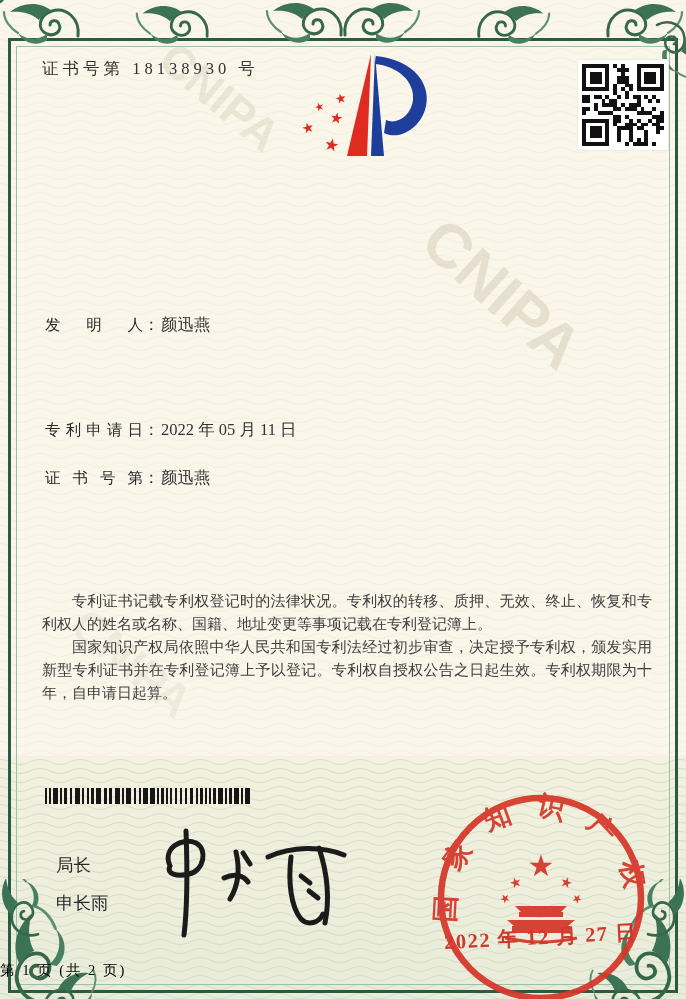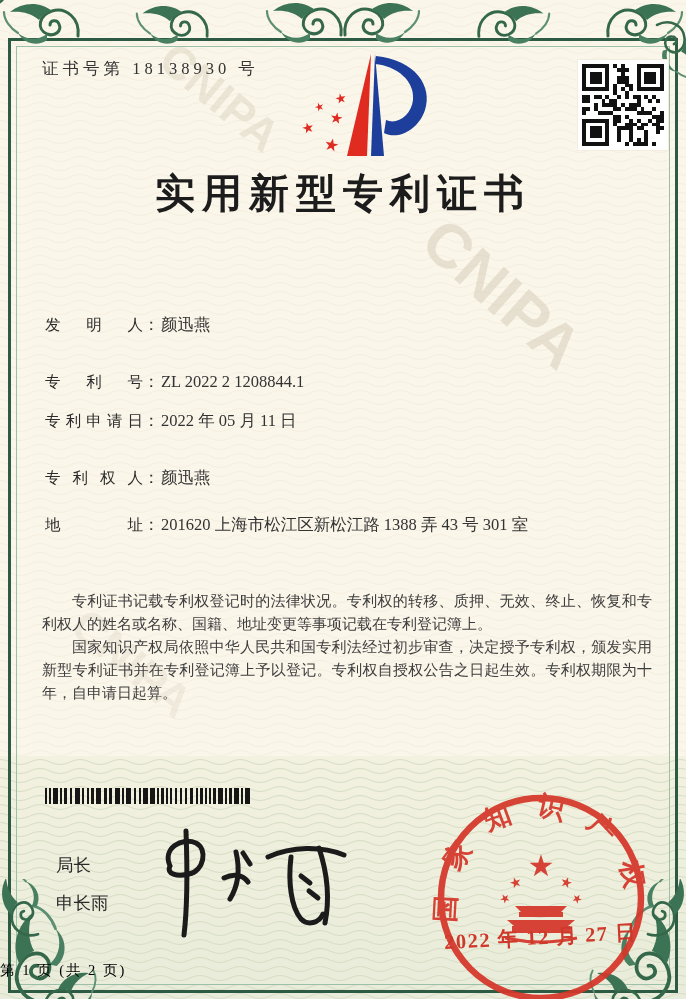--- a/index.html
+++ b/index.html
@@ -446,36 +446,29 @@
         <rect x="56" y="76" width="4" height="4" fill="#111"></rect>
         <rect x="64" y="76" width="4" height="4" fill="#111"></rect>
         <rect x="44" y="80" width="4" height="4" fill="#111"></rect>
         <rect x="52" y="80" width="4" height="4" fill="#111"></rect>
         <rect x="56" y="80" width="4" height="4" fill="#111"></rect>
         <rect x="60" y="80" width="4" height="4" fill="#111"></rect>
         <rect x="64" y="80" width="4" height="4" fill="#111"></rect>
         <rect x="72" y="80" width="4" height="4" fill="#111"></rect>
       </svg>
 
-    <div id="title">实用新型专利证书</div>
 
     <div class="row" style="top:314px">
       <span class="flabel">发明人</span><span class="colon">：</span><span class="fvalue">颜迅燕</span>
     </div>
-    <div class="row" style="top:371px">
-      <span class="flabel">专利号</span><span class="colon">：</span><span class="fvalue">ZL 2022 2 1208844.1</span>
-    </div>
-    <div class="row" style="top:410px">
+    <div class="row" style="top:419px">
       <span class="flabel">专利申请日</span><span class="colon">：</span><span class="fvalue">2022 年 05 月 11 日</span>
     </div>
     <div class="row" style="top:467px">
-      <span class="flabel">专利权人</span><span class="colon">：</span><span class="fvalue">颜迅燕</span>
-    </div>
-    <div class="row" style="top:514px">
-      <span class="flabel">地址</span><span class="colon">：</span><span class="fvalue">201620 上海市松江区新松江路 1388 弄 43 号 301 室</span>
+      <span class="flabel">证书号第</span><span class="colon">：</span><span class="fvalue">颜迅燕</span>
     </div>
 
     <div id="paragraphs">
       <p>专利证书记载专利权登记时的法律状况。专利权的转移、质押、无效、终止、恢复和专利权人的姓名或名称、国籍、地址变更等事项记载在专利登记簿上。</p>
       <p>国家知识产权局依照中华人民共和国专利法经过初步审查，决定授予专利权，颁发实用新型专利证书并在专利登记簿上予以登记。专利权自授权公告之日起生效。专利权期限为十年，自申请日起算。</p>
     </div>
 
     <div id="barcode">
         <i style="width: 2px;"></i>
         <i class="sp" style="width: 2px;"></i>

